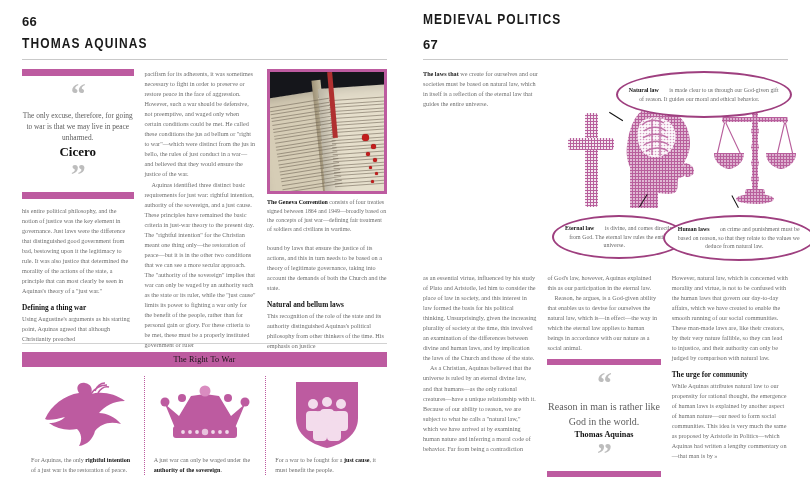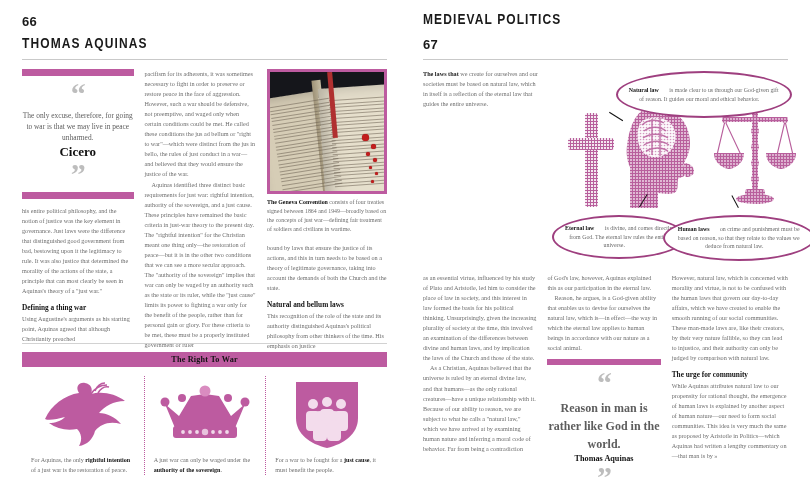--- a/index.html
+++ b/index.html
@@ -114,21 +114,21 @@
 
   
   .feature {
     position: absolute; left: 22px; right: 18px; bottom: 14px;
     border-top: 1px solid #d2d2d2; padding-top: 8px;
   }
   .feature-title-bar {
     background: #bd5ba0; height: 15px; display:flex; align-items:center; justify-content:center;
   }
   .feature-title {
-    font-family: "Liberation Serif", serif; font-weight: bold;
+    font-family: "Liberation Serif", serif; font-weight: normal;
     font-size: 8.2px; color: #131313; letter-spacing: .2px;
   }
   .feature-cols { display:flex; margin-top: 9px; }
   .fcol { width: 33.33%; padding: 0 9px; position: relative; display:flex; flex-direction:column; align-items:center; }
   .fcol + .fcol { border-left: 1.2px dotted #bd5ba0; }
   .ficon { height: 76px; display:flex; align-items:center; justify-content:center; }
   .fcap { font-size: 6.1px; line-height: 1.55; color: #6e6e6e; margin-top: 4px; align-self:flex-start; }
   .fcap b { color:#131313; }
 
   
@@ -171,21 +171,21 @@
   .head { left: 74px; top: 36px; width: 78px; height: 105px; }
   .scales { left: 162px; top: 34px; width: 86px; height: 104px; }
   .scales line, .scales path, .scales circle, .scales rect { }
 
   .r-cols { display:flex; gap: 11px; margin-top: 8px; }
   .r-c { width: 119px; }
   .r-c3 { width: 122px; }
 
   .rq-bar { height: 6px; background:#bd5ba0; margin: 6px 0 0; }
   .rquote { text-align:center; }
-  .rquote .quote-text { font-size: 12px; font-weight: bold; }
+  .rquote .quote-text { font-size: 10px; }
   .rquote .quote-attr { font-size: 8.2px; }
 </style>
 </head>
 <body>
 
 <div class="spread">
 
   <div class="page left">
 
     <div class="runhead">

